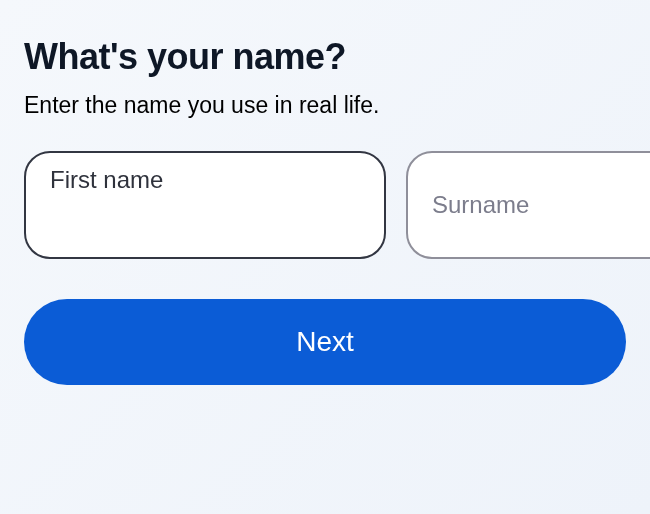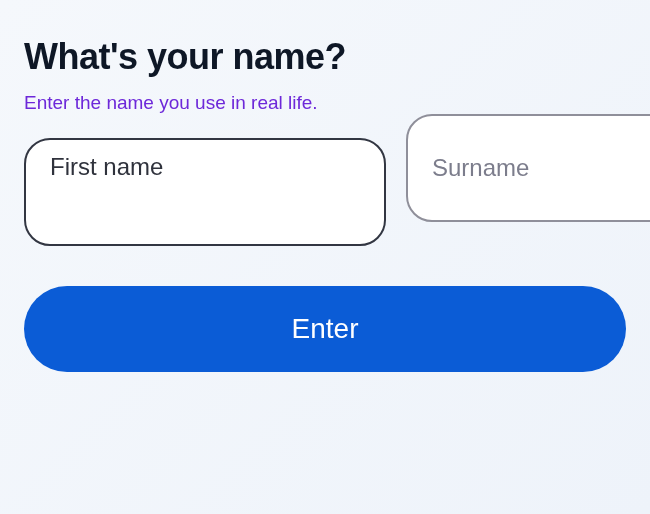--- a/index.html
+++ b/index.html
@@ -16,23 +16,24 @@
     }
     .heading {
       font-size: 36px;
       font-weight: 800;
       color: #0e1726;
       letter-spacing: -0.5px;
       margin-bottom: 14px;
       margin-top: 8px;
     }
     .subheading {
-      font-size: 19px;
+      font-size: 23px;
       font-weight: 400;
-      color: #6d28d9;
+      color: #000000;
+      margin-bottom: 32px;
     }
     .input-row {
       display: flex;
       gap: 20px;
       margin-bottom: 40px;
     }
     .text-input {
       flex: 1;
       height: 108px;
       border-radius: 26px;
@@ -40,21 +41,20 @@
       background: #ffffff;
       font-size: 24px;
       padding: 0 24px;
       color: #1a2230;
       outline: none;
       font-family: inherit;
     }
     .text-input.first {
       border-color: #323642;
       padding-bottom: 50px;
-      margin-top: 24px;
     }
     .text-input.first::placeholder {
       color: #2f323c;
     }
     .text-input.second::placeholder {
       color: #7c7d8c;
     }
     .next-button {
       width: 100%;
       height: 86px;
@@ -74,16 +74,16 @@
 
 
 <h1 class="heading">What's your name?</h1>
 <p class="subheading">Enter the name you use in real life.</p>
 
 <div class="input-row">
   <input type="text" class="text-input first" placeholder="First name" style="">
   <input type="text" class="text-input second" placeholder="Surname" style="">
 </div>
 
-<button class="next-button">Enter</button>
+<button class="next-button">Next</button>
 
 
 
 
 </body></html>

